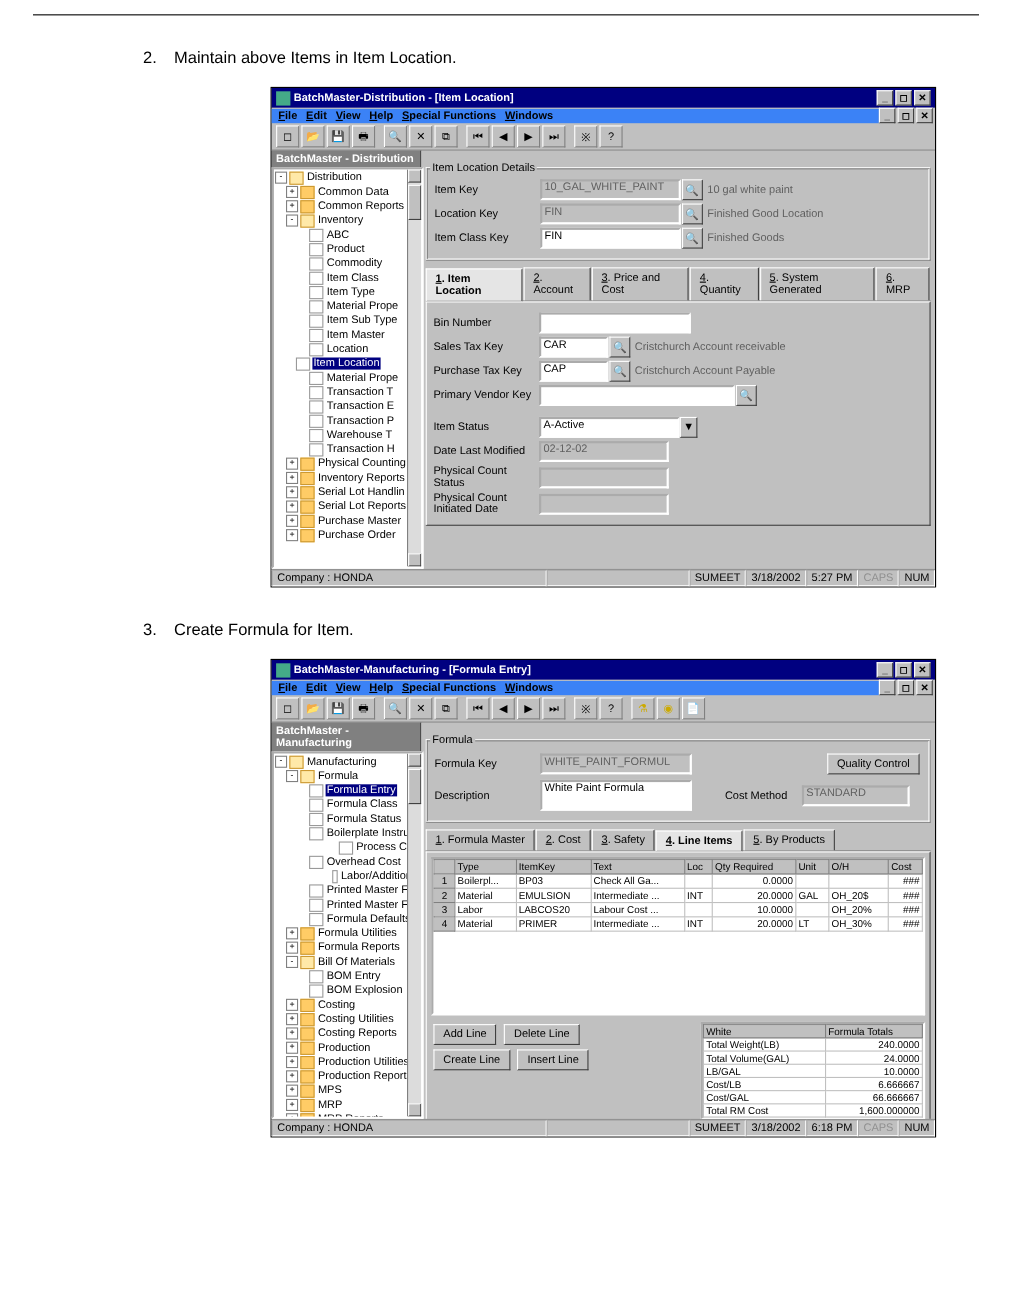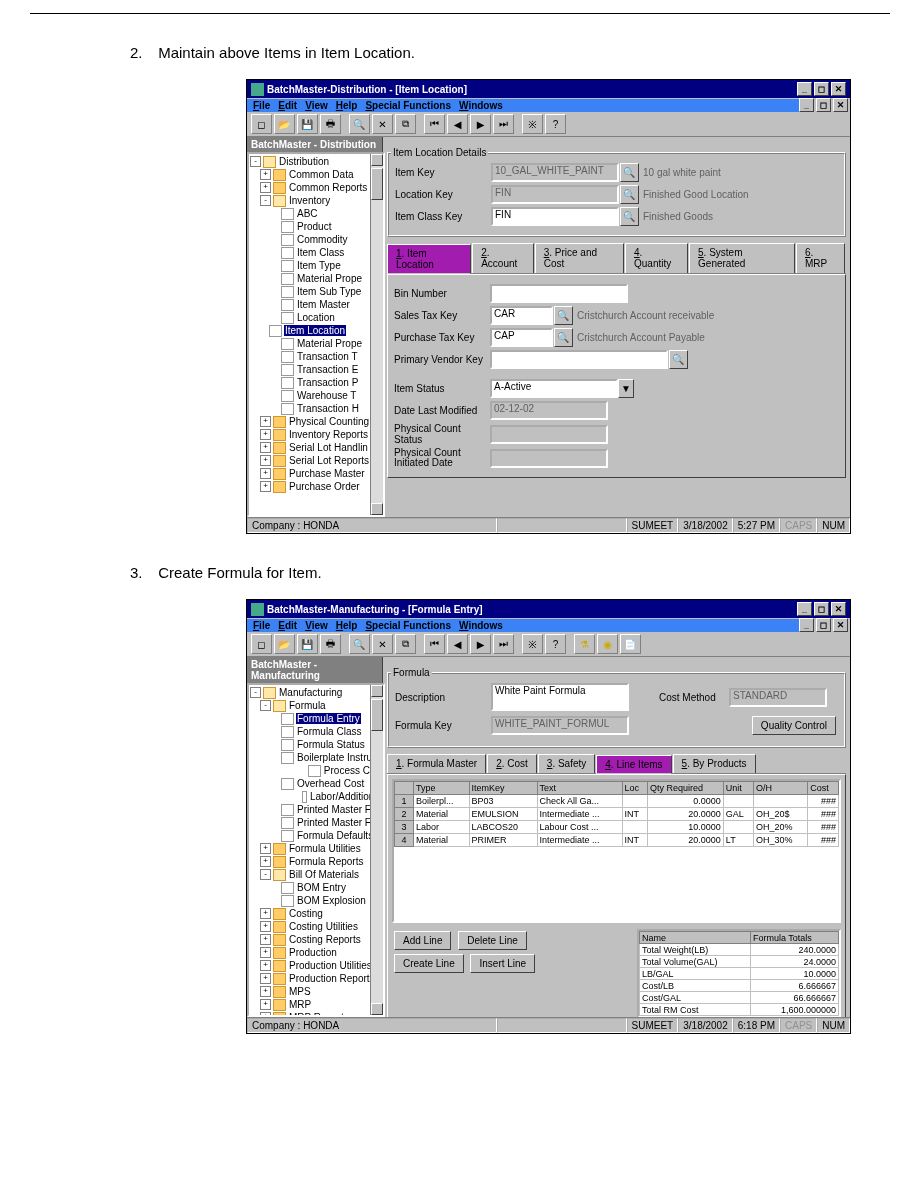--- a/index.html
+++ b/index.html
@@ -39,21 +39,21 @@
 .gbox .ginner{border:1px solid #fff;border-top-color:#808080;border-left-color:#808080;padding:6px 6px}
 .gtitle{position:relative;top:6px;left:4px;background:#c0c0c0;padding:0 2px;font-size:10px;display:inline-block;z-index:1}
 .frow{display:flex;align-items:center;margin:3px 0;font-size:10px}
 .flbl{width:96px;color:#000}
 .finput{border:2px inset #fff;background:#fff;height:15px;font-size:10px;padding:0 2px;flex:0 0 auto}
 .finput.ro{background:#c0c0c0;color:#606060}
 .lookbtn{width:17px;height:17px;border:1px solid #fff;border-right-color:#404040;border-bottom-color:#404040;background:#c0c0c0;display:flex;align-items:center;justify-content:center;font-size:10px;margin-left:1px}
 .fdesc{color:#606060;margin-left:4px;font-size:10px}
 .tabs{display:flex;border-bottom:1px solid #808080}
 .tab{border:1px solid #fff;border-right-color:#404040;border-bottom:none;background:#c0c0c0;padding:3px 8px;font-size:10px;margin-right:1px;position:relative}
-.tab.act{background:#a21caf;font-weight:normal;top:1px;border-bottom:1px solid #c0c0c0}
+.tab.act{background:#e5e5e5;font-weight:bold;top:1px;border-bottom:1px solid #c0c0c0}
 .tab .u{text-decoration:underline}
 .tabbody{border:1px solid #404040;border-top-color:#fff;border-left-color:#fff;padding:6px}
 .combo{display:flex}
 .combo .finput{width:120px}
 .combo .dd{width:14px;height:17px;border:1px solid #fff;border-right-color:#404040;border-bottom-color:#404040;background:#c0c0c0;display:flex;align-items:center;justify-content:center}
 .status{display:flex;font-size:10px;background:#c0c0c0;border-top:1px solid #808080}
 .status>div{border:1px inset #fff;padding:1px 4px}
 .status .spane{flex:0 0 auto}
 .statusfill{flex:1;border:1px inset #fff}
 .grid{border:2px inset #fff;background:#fff;font-size:10px}
@@ -538,31 +538,31 @@
               <div class="thumb"></div>
               <div class="arr" style="bottom:0"></div>
             </div>
    </div>
   </div>
   <div class="formarea">
    <span class="gtitle">Formula</span>
    <div class="gbox">
             <div class="ginner" style="position:relative">
     <div class="frow">
+     <div class="flbl">Formula Key</div>
+     <div class="finput ro" style="width:130px">WHITE_PAINT_FORMUL</div>
+     <div style="flex:1"></div>
+     <div class="wbtn">Quality Control</div>
+    </div>
+    <div class="frow">
      <div class="flbl">Description</div>
      <div class="finput" style="width:130px;height:24px">White Paint Formula</div>
      <div style="width:30px"></div>
      <div class="flbl" style="width:70px">Cost Method</div>
      <div class="finput ro" style="width:90px">STANDARD</div>
-    </div>
-    <div class="frow">
-     <div class="flbl">Formula Key</div>
-     <div class="finput ro" style="width:130px">WHITE_PAINT_FORMUL</div>
-     <div style="flex:1"></div>
-     <div class="wbtn">Quality Control</div>
     </div>
    </div>
           </div>
    <div class="tabs" id="tabs2">
             <div class="tab"><span class="u">1</span>. Formula Master</div>
             <div class="tab"><span class="u">2</span>. Cost</div>
             <div class="tab"><span class="u">3</span>. Safety</div>
             <div class="tab act"><span class="u">4</span>. Line Items</div>
             <div class="tab"><span class="u">5</span>. By Products</div>
           </div>
@@ -637,21 +637,21 @@
       <div>
        <span class="wbtn">Create Line</span>
        <span class="wbtn">Insert Line</span>
       </div>
      </div>
      <div style="flex:1"></div>
      <div class="totgrid">
       <table id="totgrid">
                   <tbody>
                     <tr>
-                      <th>Name</th>
+                      <th>White</th>
                       <th>Formula Totals</th>
                     </tr>
                     <tr>
                       <td>Total Weight(LB)</td>
                       <td style="text-align:right">240.0000</td>
                     </tr>
                     <tr>
                       <td>Total Volume(GAL)</td>
                       <td style="text-align:right">24.0000</td>
                     </tr>

